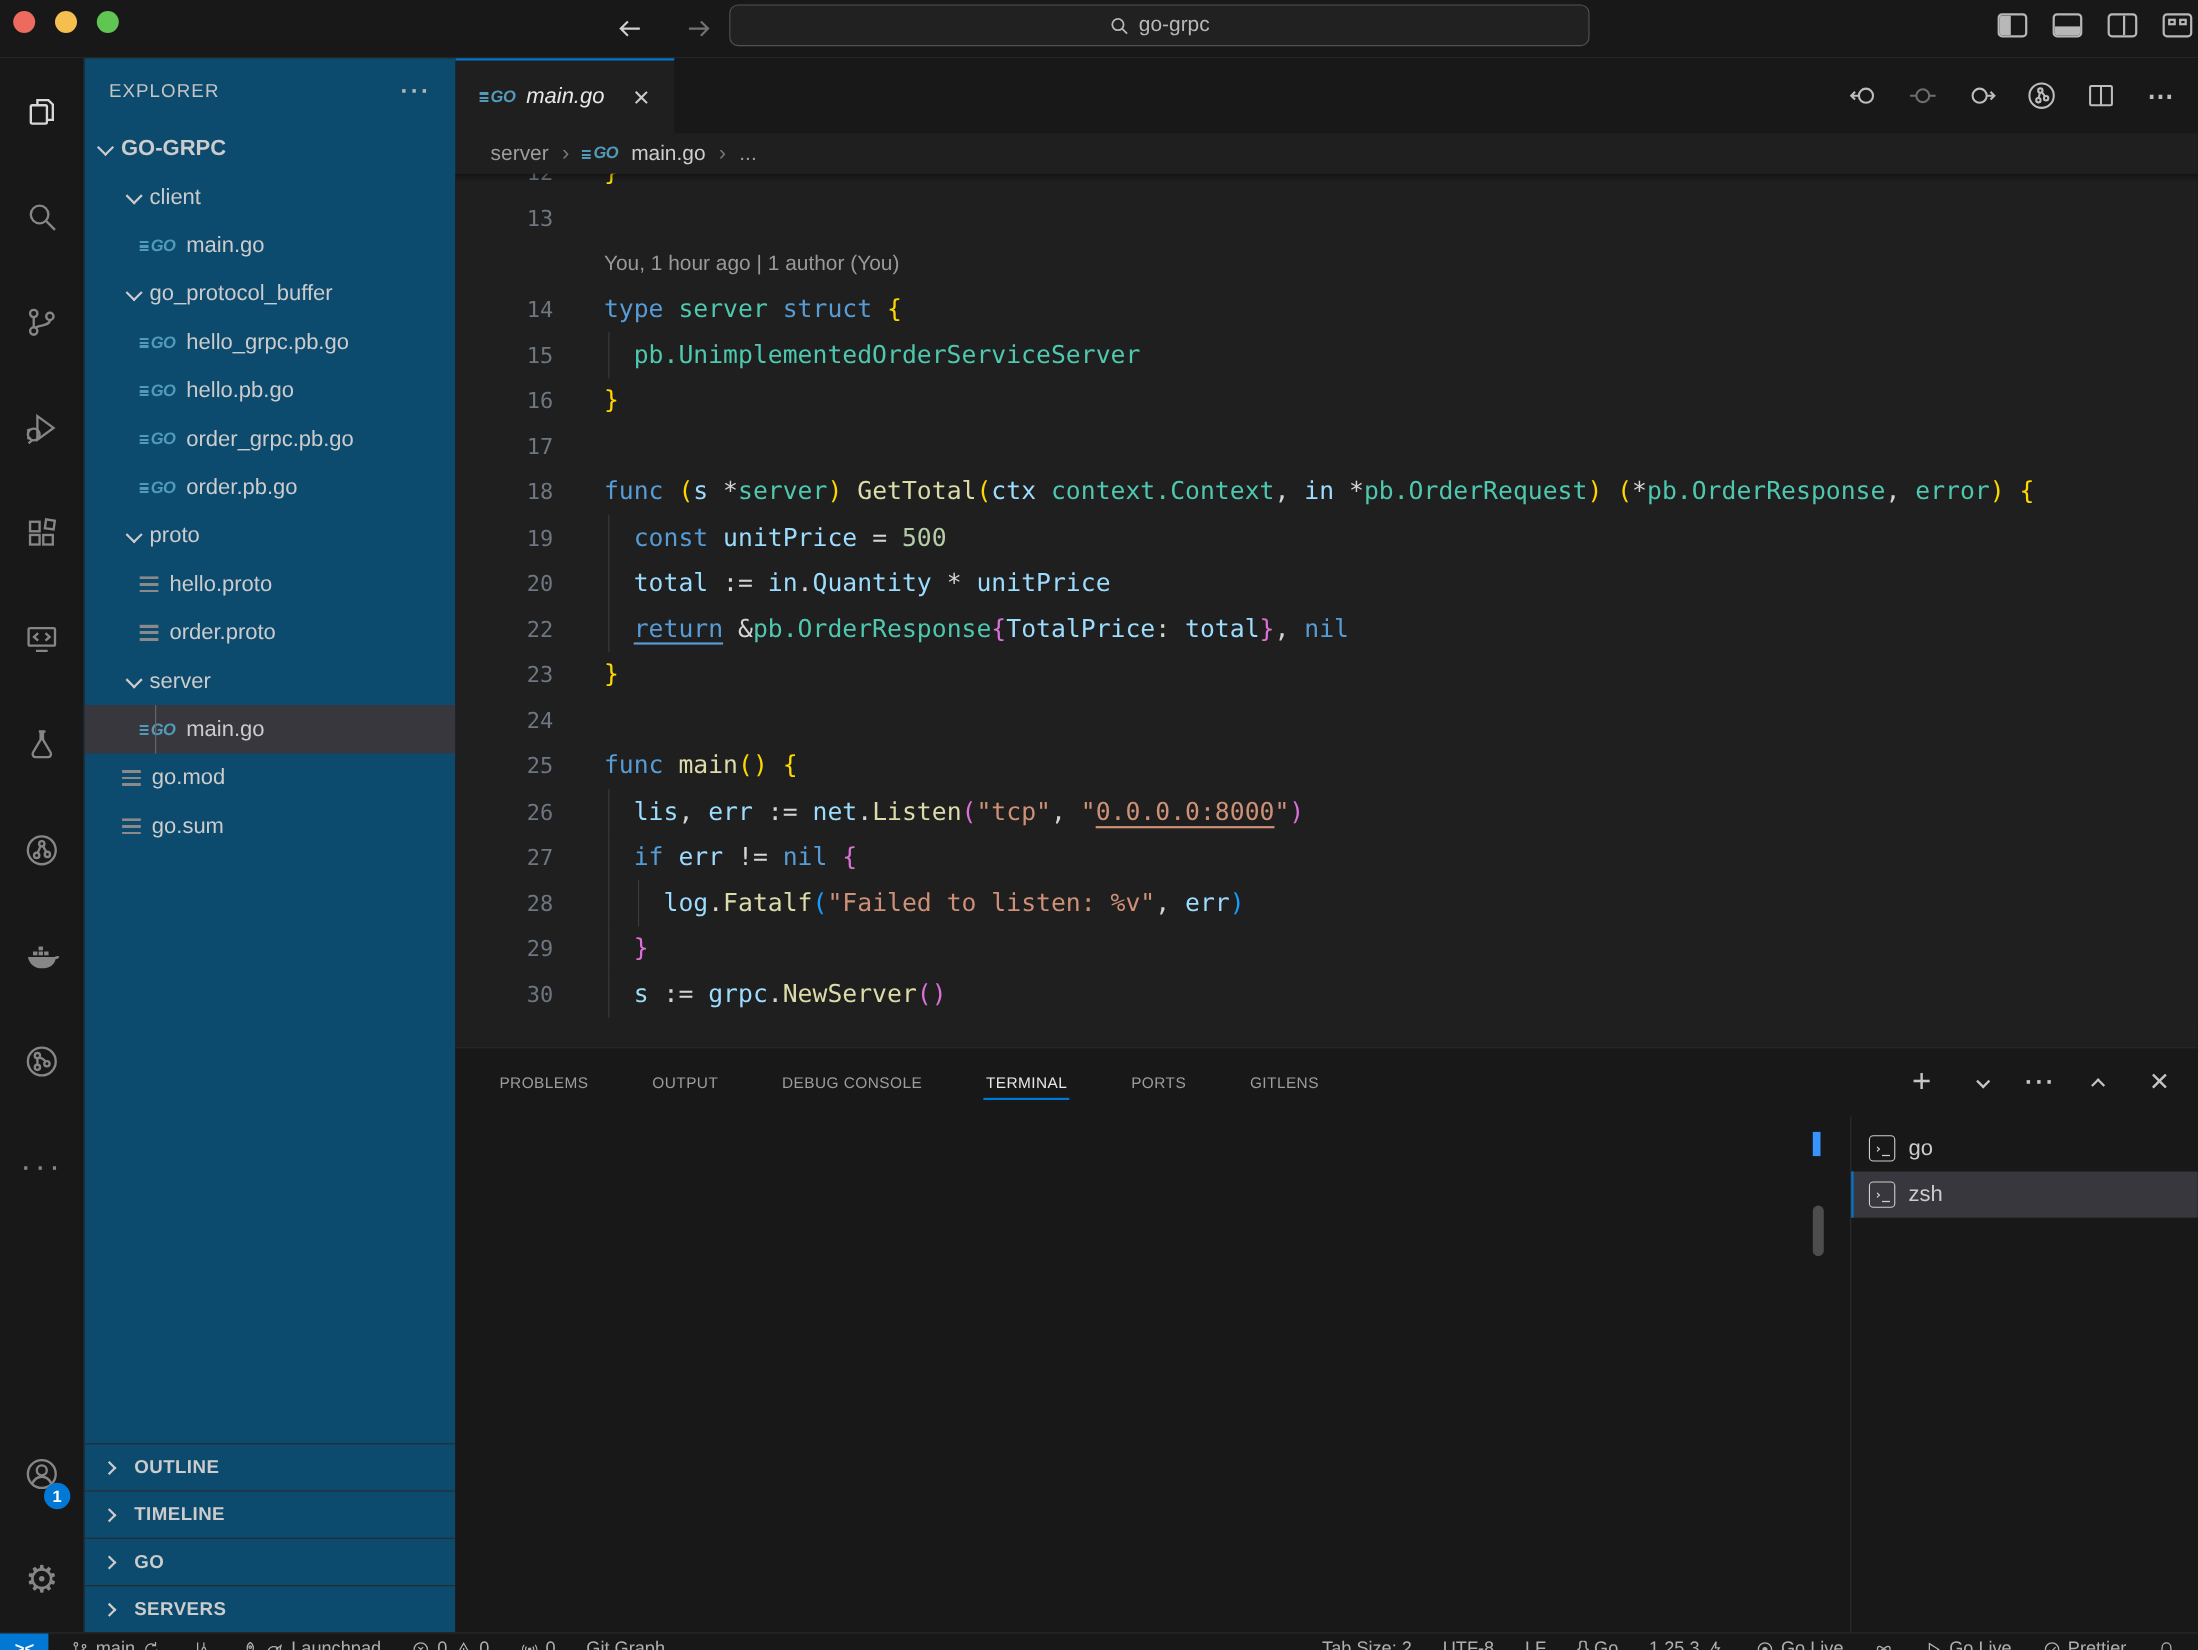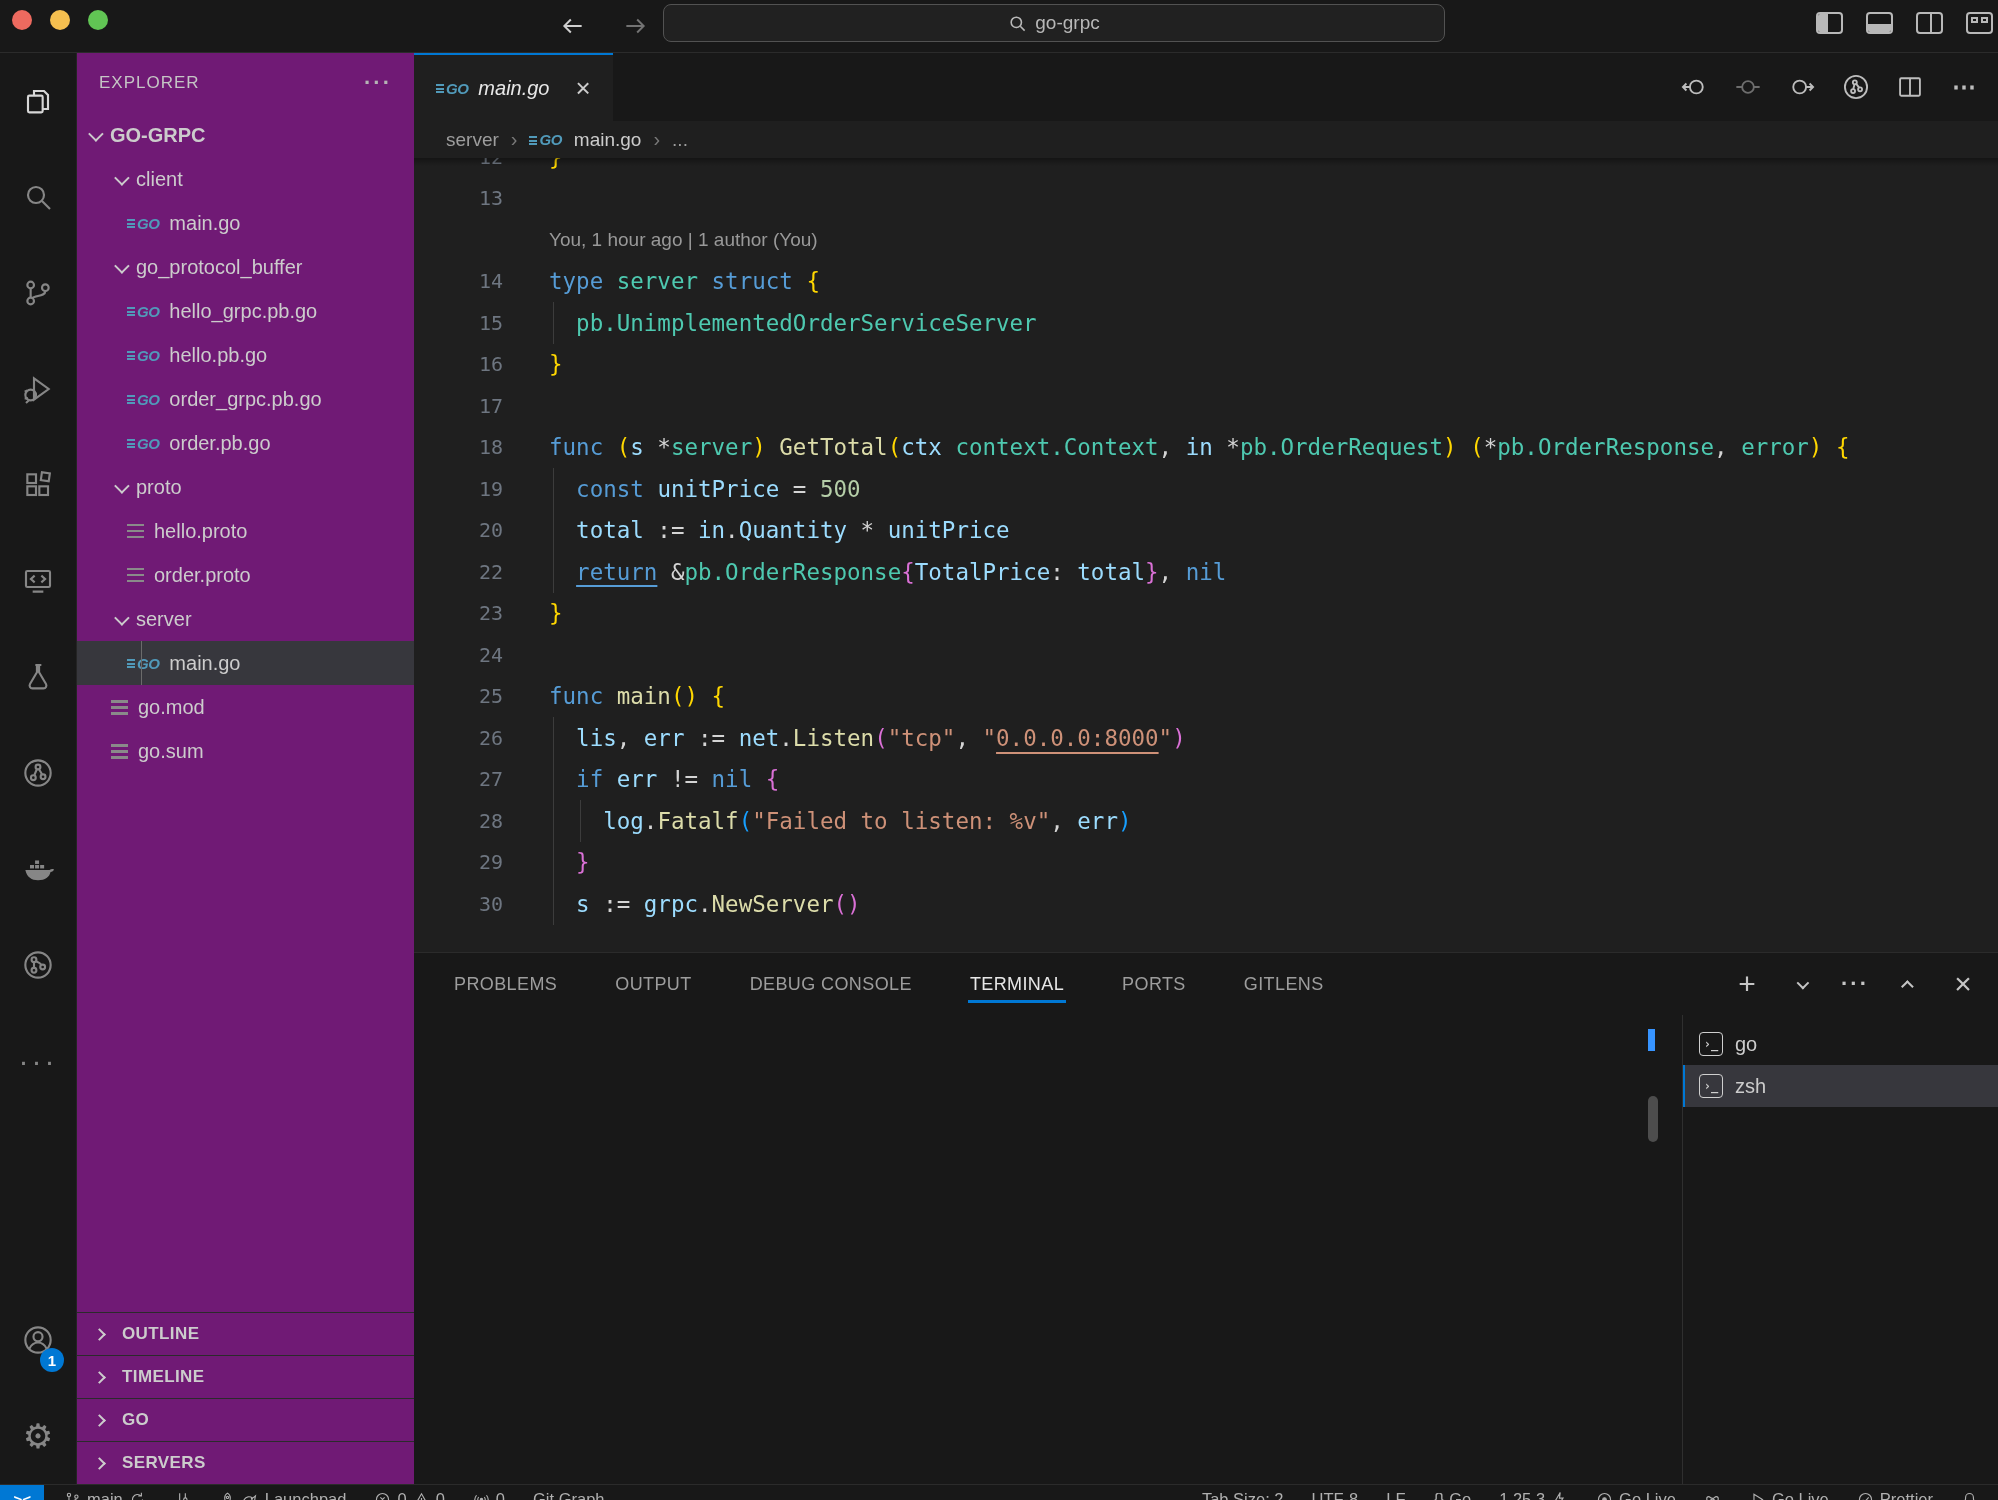--- a/index.html
+++ b/index.html
@@ -35,21 +35,21 @@
   .ab-item { height:96px; display:flex; align-items:center; justify-content:center; color:#868686; position:relative; }
   .ab-item.active { color:#d7d7d7; }
   .ab-item svg { width:32px; height:32px; }
   .ab-item .uni { font-size:34px; line-height:1; }
   .ab-item .dots { font-size:30px; letter-spacing:3px; color:#868686; }
   .ab-bottom { margin-top:auto; }
   .ab-badge { position:absolute; right:12px; bottom:16px; min-width:24px; height:24px; border-radius:12px;
     background:#0078d4; color:#fff; font-size:15px; font-weight:700; display:flex; align-items:center; justify-content:center; }
 
   
-  .sidebar { width:338px; background:#701a75; border-left:1px solid #242424; position:relative; }
+  .sidebar { width:338px; background:#0c4a6e; border-left:1px solid #242424; position:relative; }
   .sb-header { height:60px; display:flex; align-items:center; padding:0 22px; color:#c5c5c5; }
   .sb-title { font-size:17px; letter-spacing:1px; }
   .sb-more { margin-left:auto; color:#b5b5b5; font-size:22px; font-weight:700; letter-spacing:2px; }
   .tree-row { height:44px; display:flex; align-items:center; color:#cccccc; font-size:20px; position:relative; }
   .tree-row.sel { background:#37373d; }
   .tree-label { margin-left:10px; white-space:nowrap; }
   .tree-row.root .tree-label { font-weight:700; }
   .chev { width:11px; height:11px; border-right:2px solid #cccccc; border-bottom:2px solid #cccccc; flex:none;
     transform:rotate(45deg) translateY(-2px); }
   .chev.right { transform:rotate(-45deg); }
@@ -94,21 +94,21 @@
   .tk-k{color:#569cd6;} .tk-t{color:#4ec9b0;} .tk-f{color:#dcdcaa;} .tk-v{color:#9cdcfe;}
   .tk-s{color:#ce9178;} .tk-n2{color:#b5cea8;} .tk-p{color:#d4d4d4;}
   .tk-g1{color:#ffd700;} .tk-g2{color:#da70d6;} .tk-g3{color:#179fff;}
   .tk-u{color:#569cd6; text-decoration:underline; text-underline-offset:5px;}
   .tk-l{color:#ce9178; text-decoration:underline; text-underline-offset:6px;}
 
   
   .panel { height:532px; background:#181818; border-top:1px solid #2b2b2b; position:relative; }
   .panel-header { height:62px; display:flex; align-items:center; }
   .panel-tabs { display:flex; gap:58px; padding-left:40px; }
-  .ptab { font-size:18px; letter-spacing:0.4px; color:#9d9d9d; position:relative; padding:16px 0; }
+  .ptab { font-size:14px; letter-spacing:0.4px; color:#9d9d9d; position:relative; padding:16px 0; }
   .ptab.active { color:#e7e7e7; }
   .ptab.active::after { content:""; position:absolute; left:-2px; right:-2px; bottom:8px; height:2.5px; background:#0078d4; }
   .panel-actions { margin-left:auto; display:flex; align-items:center; gap:28px; padding-right:22px; color:#c5c5c5; }
   .pa { display:flex; align-items:center; justify-content:center; width:26px; height:26px; }
   .pa .plus { font-size:30px; font-weight:400; line-height:0.8; }
   .pa .chev { border-color:#c5c5c5; }
   .pa .chev.small { width:9px; height:9px; }
   .pa .chev.up { transform:rotate(-135deg) translateY(-3px); }
   .pa .dots3 { font-size:22px; font-weight:700; letter-spacing:2px; }
   .pa .xmark { font-size:30px; line-height:1; }

